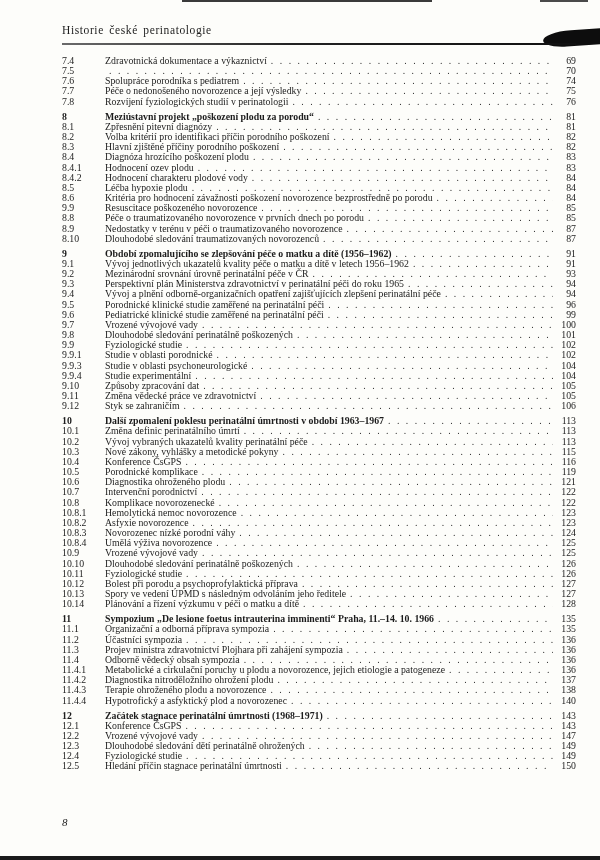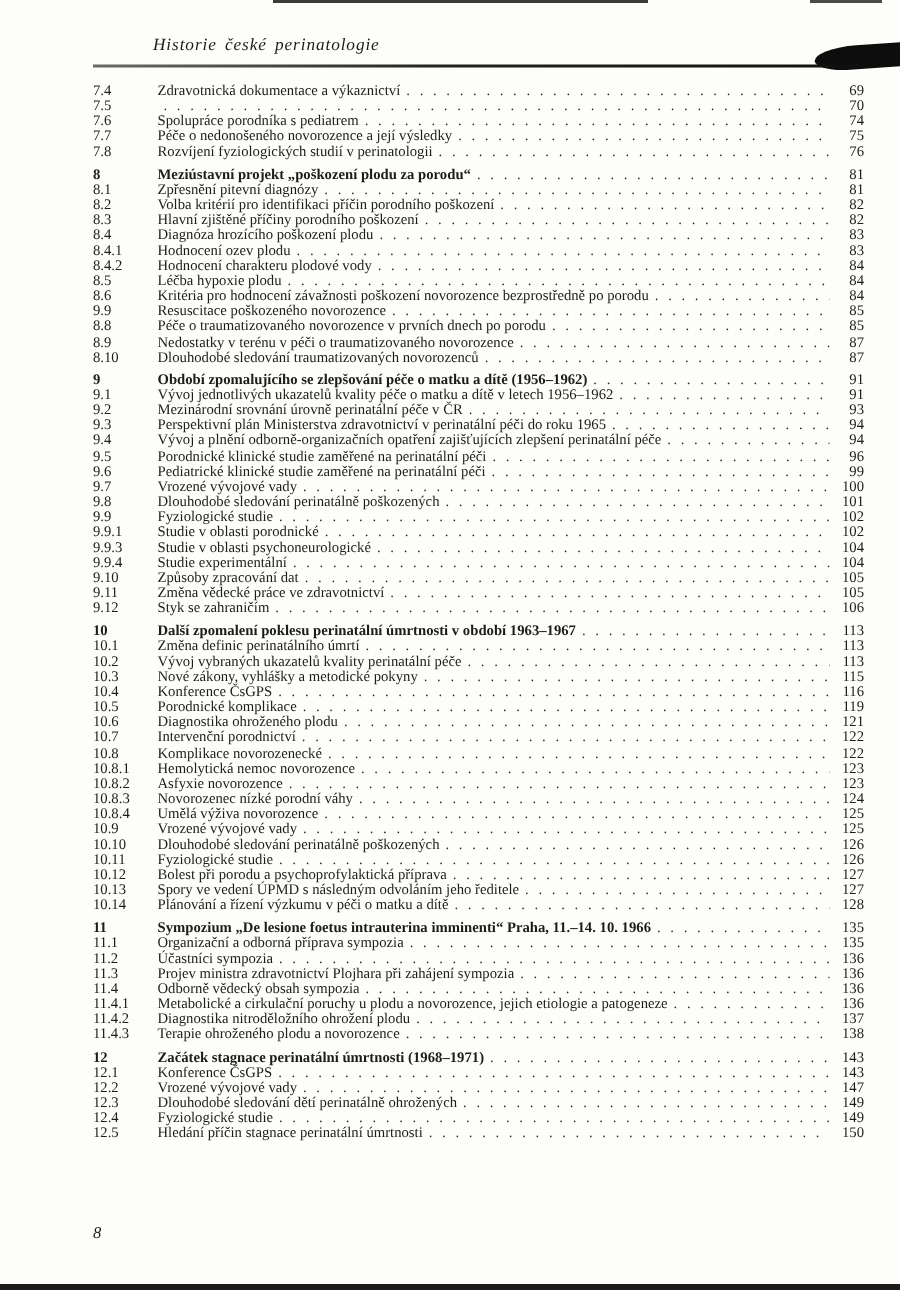--- a/index.html
+++ b/index.html
@@ -13,23 +13,22 @@
   }
   
   .scan-top-line   { position:absolute; top:0; left:182px; width:250px; height:2px; background:#3a3a3a; }
   .scan-top-line2  { position:absolute; top:0; left:540px; width:48px; height:2px; background:#4a4a4a; }
   .scan-corner-blob{ position:absolute; top:30px; right:-5px; width:62px; height:16px; background:#0d0d0d;
                      border-radius:55% 0 0 45% / 65% 0 0 55%; transform:rotate(-4deg); }
   .scan-bottom-bar { position:absolute; bottom:0; left:0; width:600px; height:4px; background:#1b1b1b; }
 
   .page-header {
     position:absolute; top:24px; left:62px;
-    font-style:italic; font-size:11.5px; letter-spacing:0.6px;
+    font-size:11.5px; letter-spacing:0.6px;
     word-spacing:2px;
-    margin-left:40px;
   }
   .header-rule {
     position:absolute; top:43px; left:62px; width:514px; height:2px;
     background:linear-gradient(to right,#6a6a6a,#222 45%,#101010);
   }
 
   .toc { position:absolute; top:56px; left:62px; right:24px; }
   .row { display:flex; align-items:baseline; font-size:9.8px; line-height:10.15px; white-space:nowrap; }
   .row .num   { flex:none; width:43px; }
   .row .title { flex:none; }
@@ -481,20 +480,26 @@
     <span class="page">137</span>
   </div>
 
   <div class="row">
     <span class="num">11.4.3</span>
     <span class="title">Terapie ohroženého plodu a novorozence</span>
     <span class="leader"></span>
     <span class="page">138</span>
   </div>
 
+  <div class="row">
+    <span class="num">11.4.4</span>
+    <span class="title">Hypotrofický a asfyktický plod a novorozenec</span>
+    <span class="leader"></span>
+    <span class="page">140</span>
+  </div>
 
   <div class="row bold gap">
     <span class="num">12</span>
     <span class="title">Začátek stagnace perinatální úmrtnosti (1968–1971)</span>
     <span class="leader"></span>
     <span class="page">143</span>
   </div>
 
   <div class="row">
     <span class="num">12.1</span>

